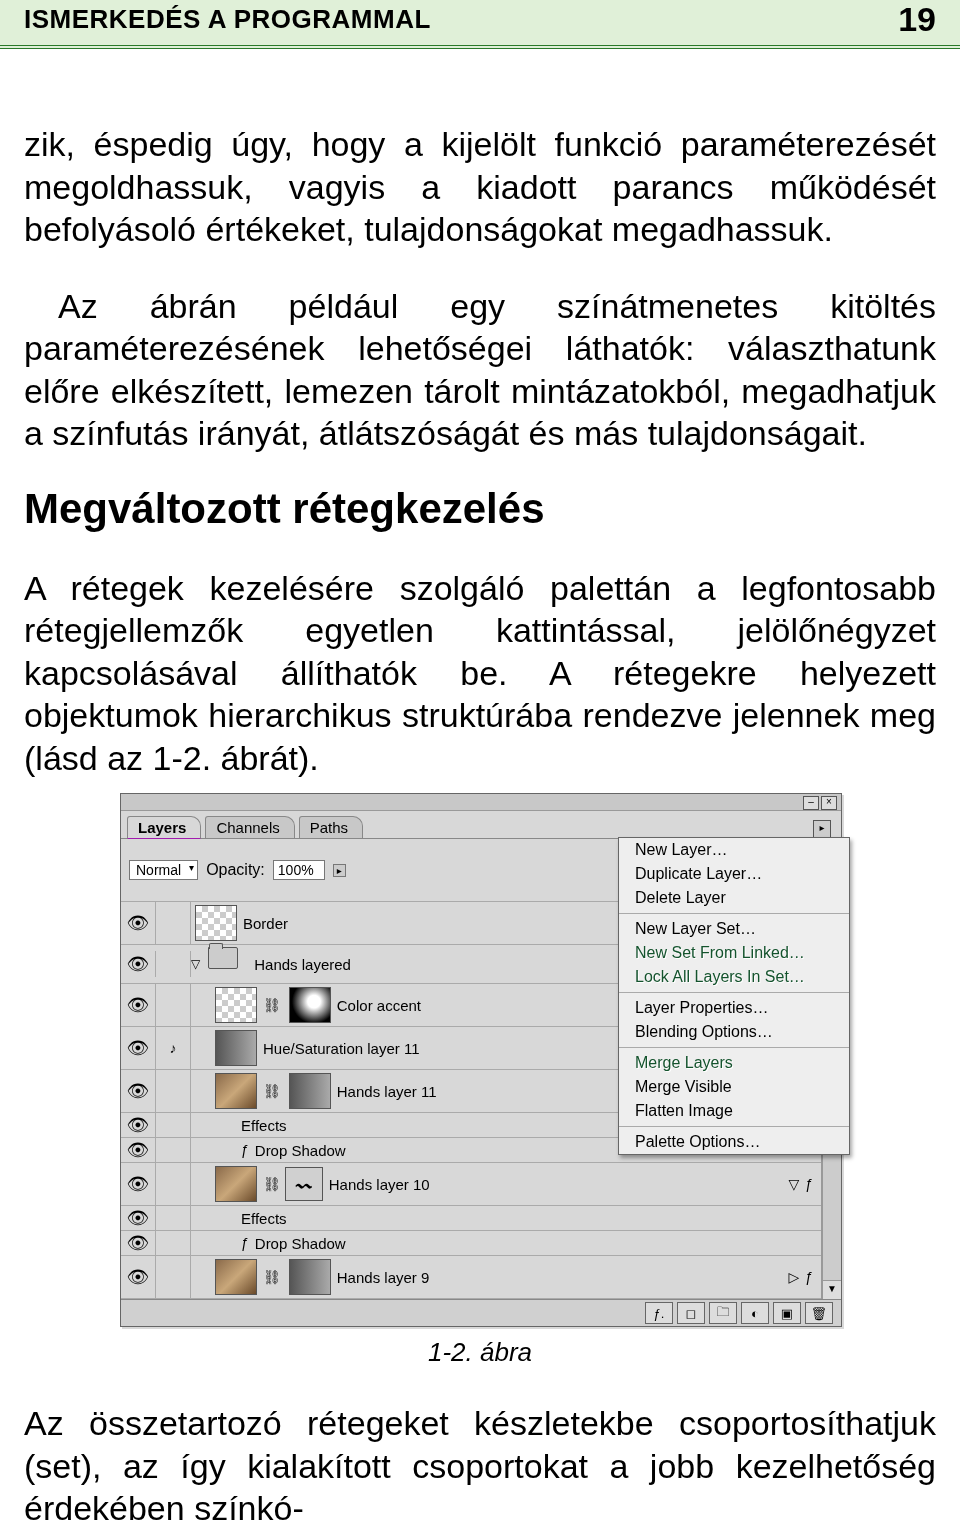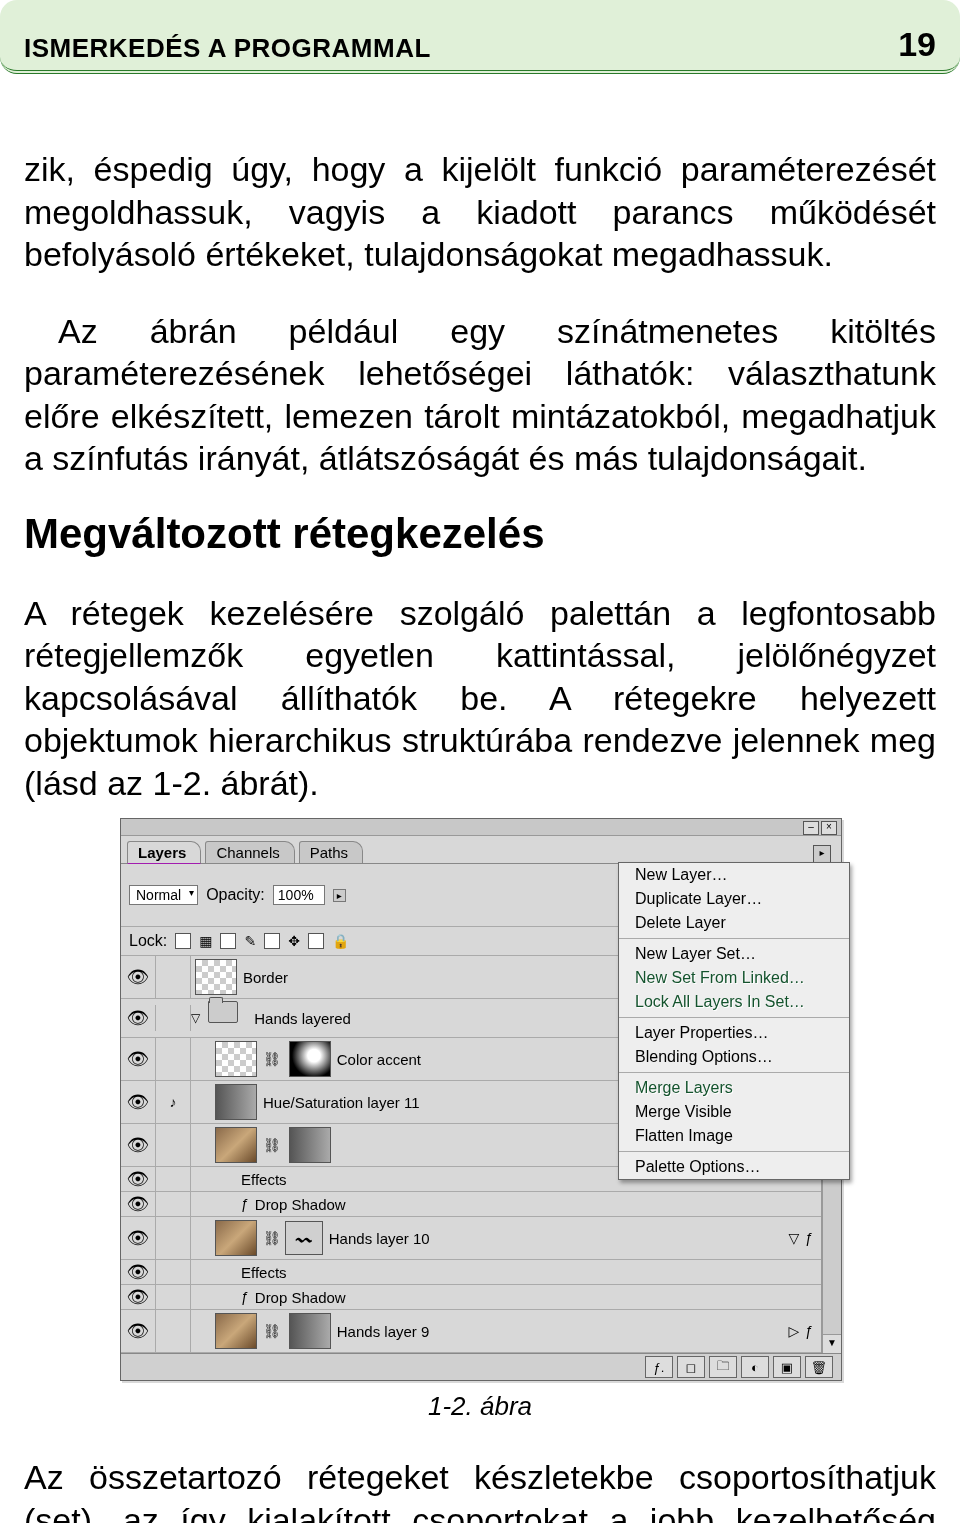--- a/index.html
+++ b/index.html
@@ -10,24 +10,23 @@
     width: 960px;
   }
   .page {
     width: 960px;
     box-sizing: border-box;
   }
   .header {
     background: #e0f0d8;
     display: flex;
     justify-content: space-between;
-    align-items: flex-end;
-    padding: 25px 24px 6px 24px;
+    align-items: center;
+    padding: 0 24px 6px 24px;
     border-bottom: 4px double #2a7a2a;
-    border-radius: 17px;
   }
   .header-title {
     font-size: 26px;
     font-weight: bold;
     letter-spacing: 0.5px;
   }
   .header-page {
     font-size: 34px;
     font-weight: bold;
   }
@@ -411,31 +410,20 @@
           <div class="tabs-arrow">▸</div>
         </div>
 
         <div class="opts-row">
           <span class="sel">Normal</span>
           <span>Opacity:</span>
           <span class="opacity-field">100%</span>
           <span class="opacity-arrow">▸</span>
         </div>
 
-        <div class="lock-row">
-          <span>Lock:</span>
-          <span class="cb"></span>
-          <span class="lock-icon">▦</span>
-          <span class="cb"></span>
-          <span class="lock-icon">✎</span>
-          <span class="cb"></span>
-          <span class="lock-icon">✥</span>
-          <span class="cb"></span>
-          <span class="lock-icon">🔒</span>
-        </div>
 
         <div class="layer-body">
           <div class="layer-list">
 
             <div class="layer-row">
               <div class="eye-col">👁</div>
               <div class="link-col"></div>
               <div class="thumb checker"></div>
               <span class="layer-name">Border</span>
             </div>
@@ -472,20 +460,21 @@
               </div>
             </div>
 
             <div class="layer-row">
               <div class="eye-col">👁</div>
               <div class="link-col"></div>
               <div class="indent1" style="display:flex;align-items:center;flex:1;">
                 <div class="thumb hands"></div>
                 <span class="link-ico prefx">⛓</span>
                 <div class="thumb gray"></div>
+                <span class="layer-name">Hands layer 11</span>
                 <span class="row-right">
                   <span>▽</span>
                   <span>ƒ</span>
                 </span>
               </div>
             </div>
 
             <div class="layer-row fx-row">
               <div class="eye-col">👁</div>
               <div class="link-col"></div>

